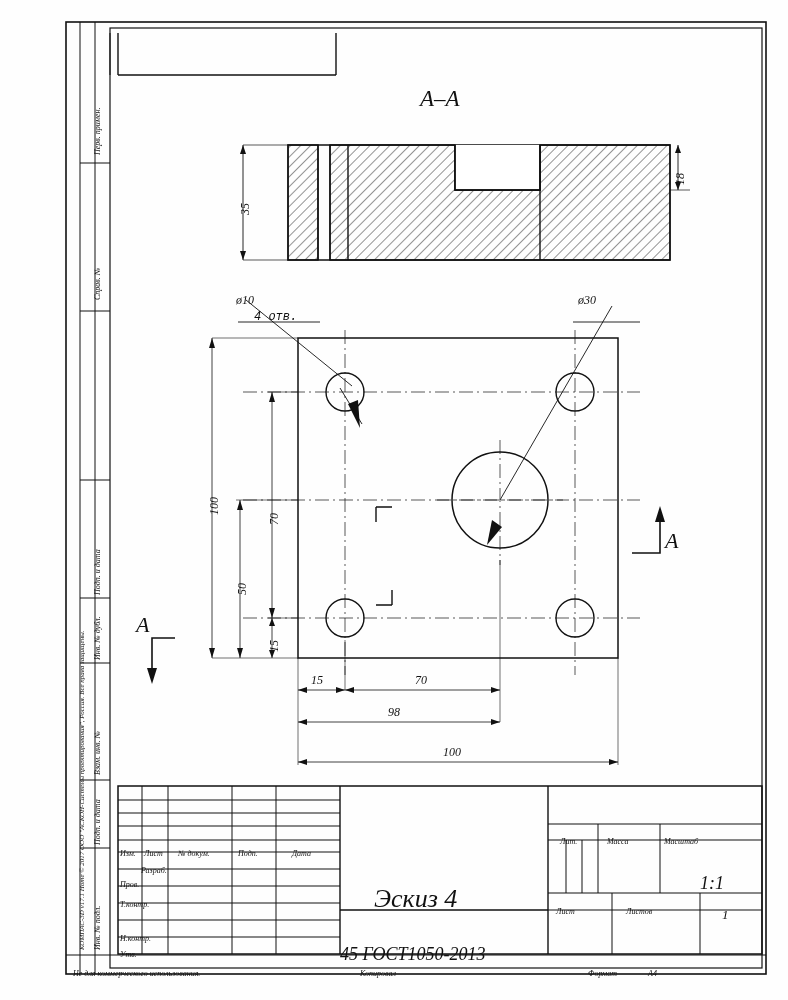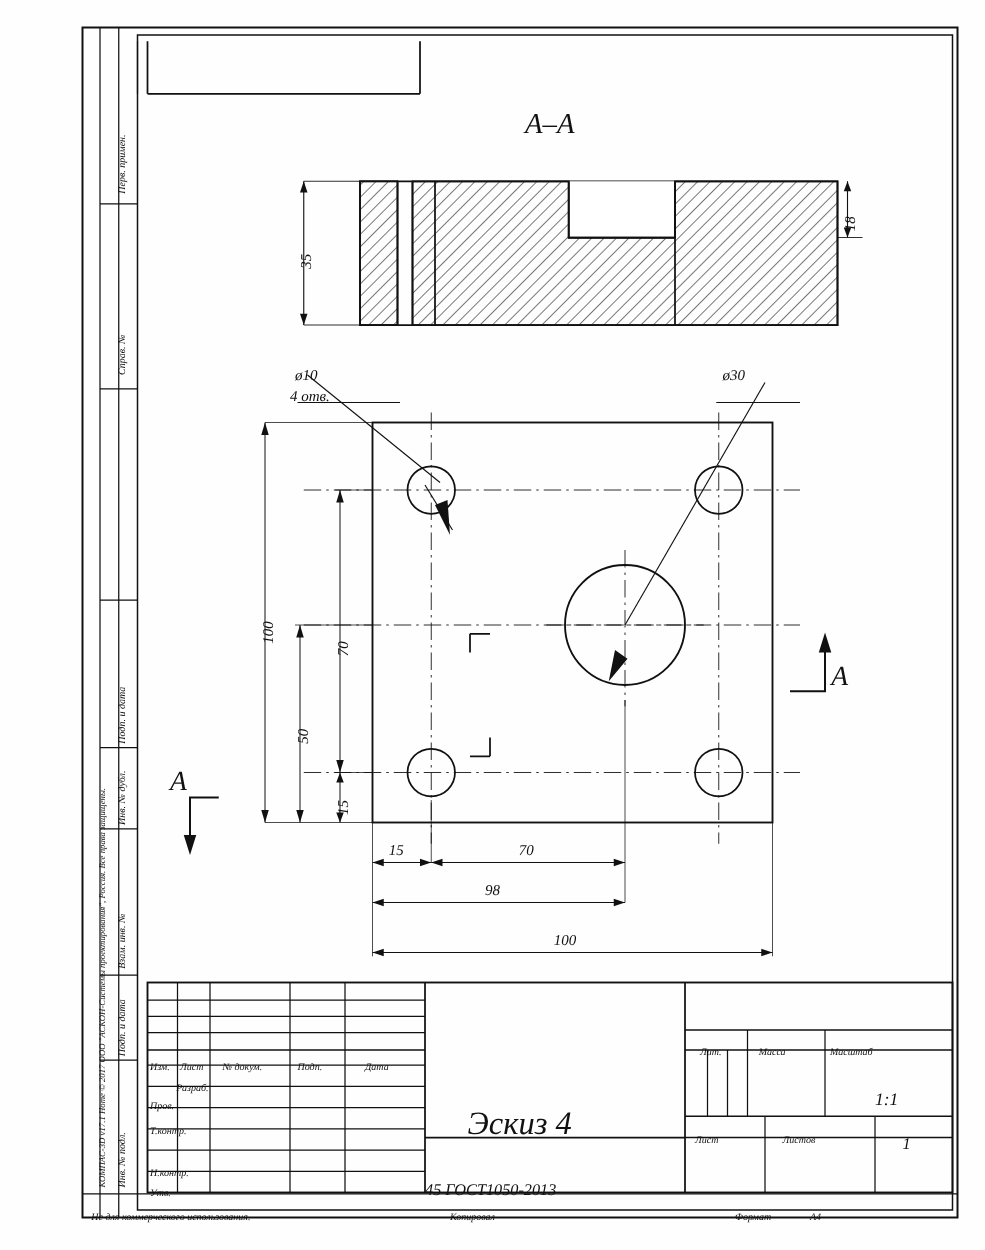--- a/index.html
+++ b/index.html
@@ -195,21 +195,21 @@
     <line x1="298" y1="722" x2="500" y2="722" stroke="#111" stroke-width="0.8"></line>
     <polygon points="298,722 307,719 307,725" fill="#111"></polygon>
     <polygon points="500,722 491,719 491,725" fill="#111"></polygon>
 
     <line x1="298" y1="762" x2="618" y2="762" stroke="#111" stroke-width="0.8"></line>
     <polygon points="298,762 307,759 307,765" fill="#111"></polygon>
     <polygon points="618,762 609,759 609,765" fill="#111"></polygon>
   </svg>
 
   <div class="txt md" style="left:236px; top:293px;">ø10</div>
-  <div class="txt md" style="left:232px; top:310px;">4 отв.</div>
+  <div class="txt md" style="left:254px; top:310px;font-family:Liberation Mono, monospace;">4 отв.</div>
   <div class="txt md" style="left:578px; top:293px;">ø30</div>
 
   <div class="txt xl nostyle" style="left:665px; top:528px; font-style:italic;">А</div>
   <div class="txt xl nostyle" style="left:136px; top:612px; font-style:italic;">А</div>
 
   <div class="txt md vert" style="left:207px; top:515px; transform: rotate(-90deg);">100</div>
   <div class="txt md vert" style="left:267px; top:525px; transform: rotate(-90deg);">70</div>
   <div class="txt md vert" style="left:235px; top:595px; transform: rotate(-90deg);">50</div>
   <div class="txt md vert" style="left:267px; top:652px; transform: rotate(-90deg);">15</div>
 
@@ -263,26 +263,26 @@
   <div class="txt tiny" style="left:292px; top:849px;">Дата</div>
 
   <div class="txt tiny" style="left:120px; top:866px;margin-left:21px;">Разраб.</div>
   <div class="txt tiny" style="left:120px; top:880px;">Пров.</div>
   <div class="txt tiny" style="left:120px; top:900px;">Т.контр.</div>
   <div class="txt tiny" style="left:120px; top:917px;"></div>
   <div class="txt tiny" style="left:120px; top:934px;">Н.контр.</div>
   <div class="txt tiny" style="left:120px; top:950px;">Утв.</div>
 
   <div class="txt xxl" style="left:374px; top:884px; font-size:26px;">Эскиз 4</div>
-  <div class="txt lg" style="left:340px; top:944px; font-size:13px;">45 ГОСТ1050-2013</div>
+  <div class="txt lg" style="left:340px; top:944px; font-size:18px;">45 ГОСТ1050-2013</div>
 
   <div class="txt tiny" style="left:560px; top:837px;">Лит.</div>
   <div class="txt tiny" style="left:607px; top:837px;">Масса</div>
   <div class="txt tiny" style="left:664px; top:837px;">Масштаб</div>
-  <div class="txt md" style="left:700px; top:873px; font-size:14px;">1:1</div>
+  <div class="txt md" style="left:700px; top:873px; font-size:18px;">1:1</div>
   <div class="txt tiny" style="left:556px; top:907px;">Лист</div>
   <div class="txt tiny" style="left:626px; top:907px;">Листов</div>
   <div class="txt md" style="left:722px; top:907px; font-size:13px;">1</div>
 
   <div class="txt tiny" style="left:73px; top:969px;">Не для коммерческого использования.</div>
   <div class="txt tiny" style="left:360px; top:969px;">Копировал</div>
   <div class="txt tiny" style="left:588px; top:969px;text-align:right;">Формат</div>
   <div class="txt tiny" style="left:648px; top:969px;">A4</div>
 
 </div>

